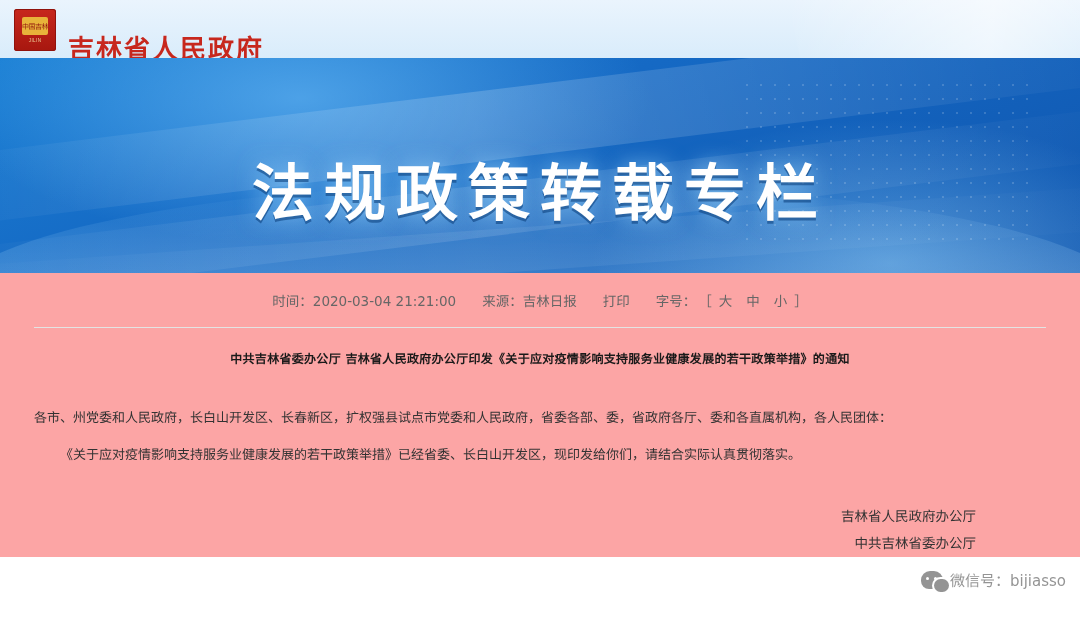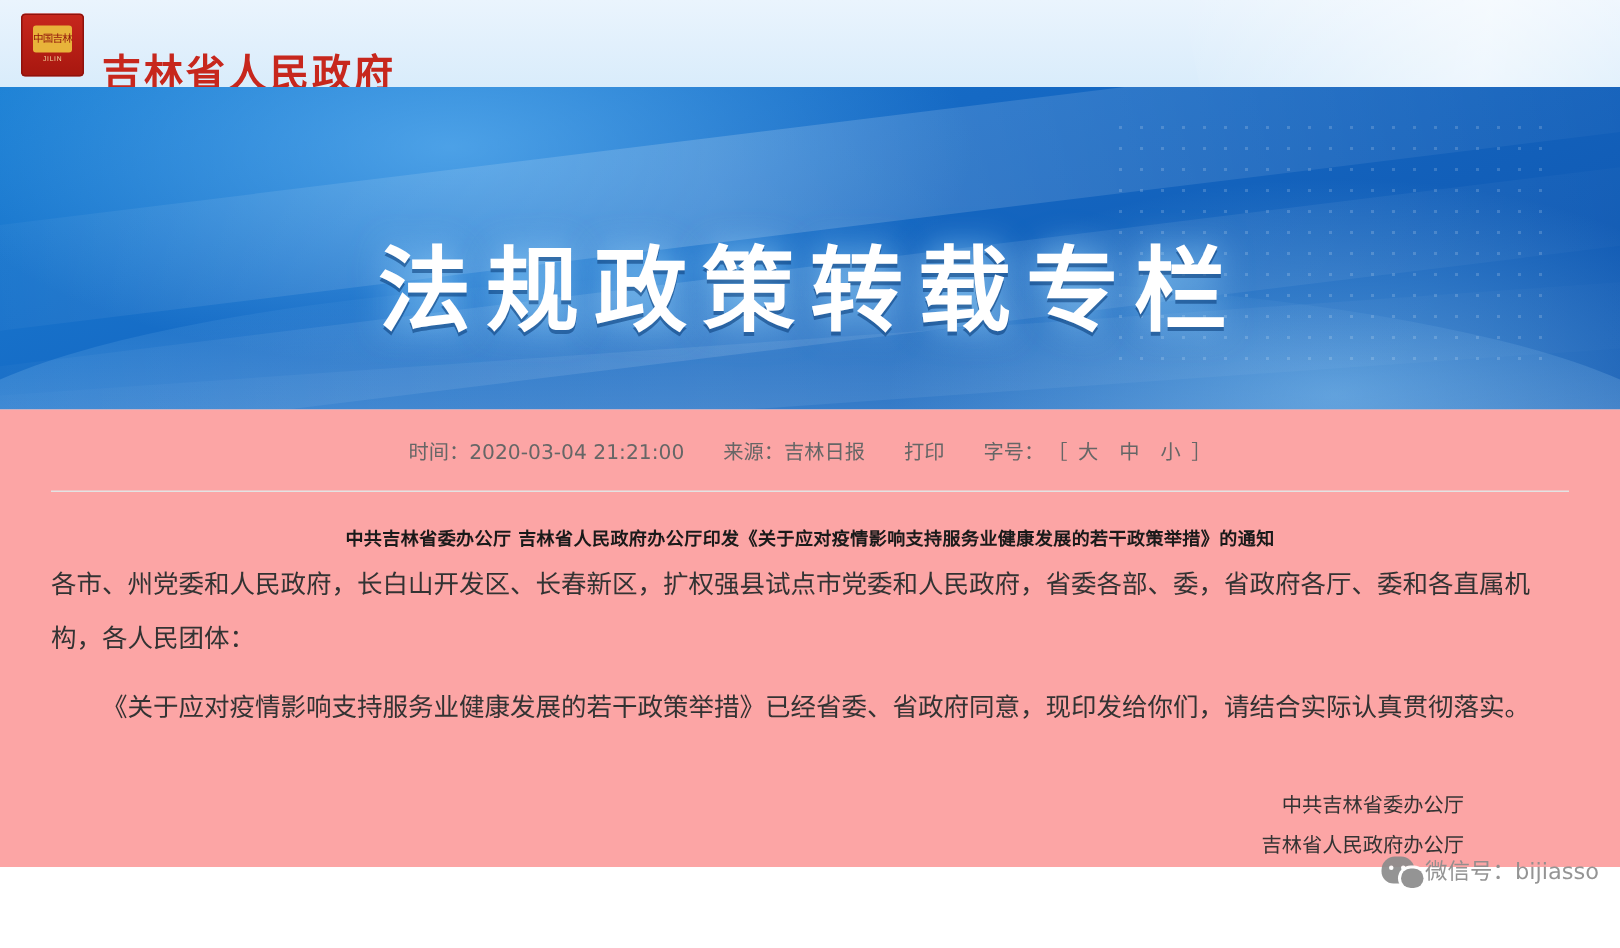--- a/index.html
+++ b/index.html
@@ -175,23 +175,23 @@
     margin: 22px 0 0 0;
     text-align: center;
     font-family: "DejaVu Sans", "Liberation Sans", sans-serif;
     font-size: 12px;
     font-weight: bold;
     color: #1a1a1a;
     line-height: 1.6;
     letter-spacing: 0.3px;
   }
   .doc-body {
-    margin-top: 4px;
-    font-family: "DejaVu Sans", "Liberation Sans", sans-serif;
-    font-size: 17px;
+    margin-top: 35px;
+    font-family: "DejaVu Sans", "Liberation Sans", sans-serif;
+    font-size: 13px;
     color: #333;
     line-height: 2.1;
   }
   .doc-body p { margin: 0 0 10px 0; }
   .doc-body p.indent { text-indent: 2em; }
   .sign-block {
     margin-top: 34px;
     text-align: right;
     font-family: "DejaVu Sans", "Liberation Sans", sans-serif;
     font-size: 13.5px;
@@ -280,25 +280,25 @@
       <span class="fs-opt">中</span>
       <span class="fs-opt">小</span>
       <span class="fs-bracket">］</span>
     </span>
   </div>
 
   <h1 class="doc-title">中共吉林省委办公厅 吉林省人民政府办公厅印发《关于应对疫情影响支持服务业健康发展的若干政策举措》的通知</h1>
 
   <div class="doc-body">
     <p>各市、州党委和人民政府，长白山开发区、长春新区，扩权强县试点市党委和人民政府，省委各部、委，省政府各厅、委和各直属机构，各人民团体：</p>
-    <p class="indent">《关于应对疫情影响支持服务业健康发展的若干政策举措》已经省委、省政府同意，现印发给你们，请结合实际认真贯彻落实。</p>
+    <p class="indent">《关于应对疫情影响支持服务业健康发展的若干政策举措》已经省委、长白山开发区，现印发给你们，请结合实际认真贯彻落实。</p>
   </div>
 
   <div class="sign-block">
+    <div>吉林省人民政府办公厅</div>
     <div>中共吉林省委办公厅</div>
-    <div>吉林省人民政府办公厅</div>
   </div>
 </div>
 
 <div class="watermark">
   <span class="wechat-icon"></span>
   <span>微信号：bijiasso</span>
 </div>
 
 </body></html>

